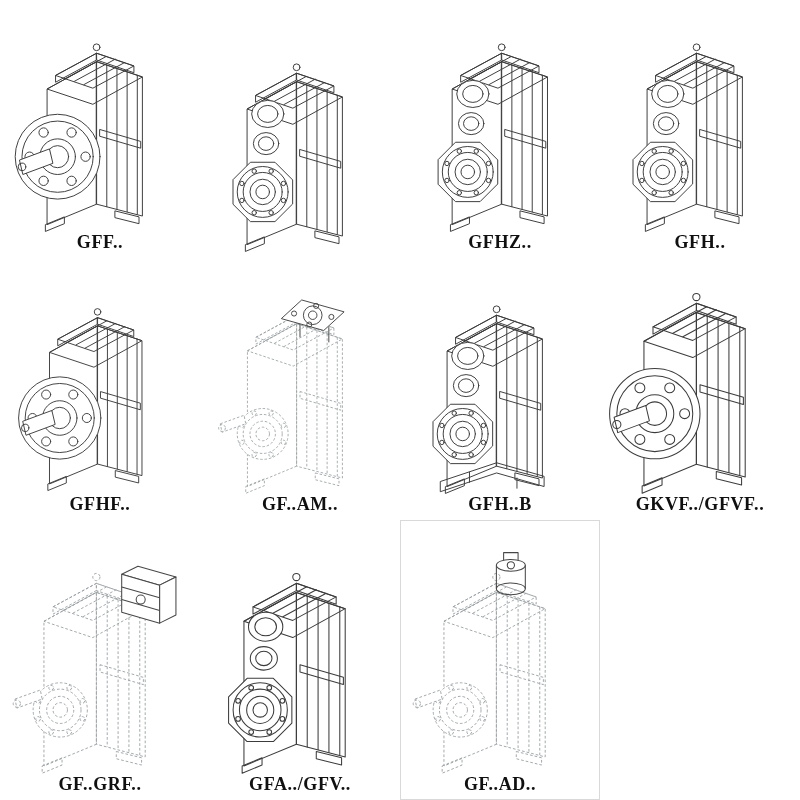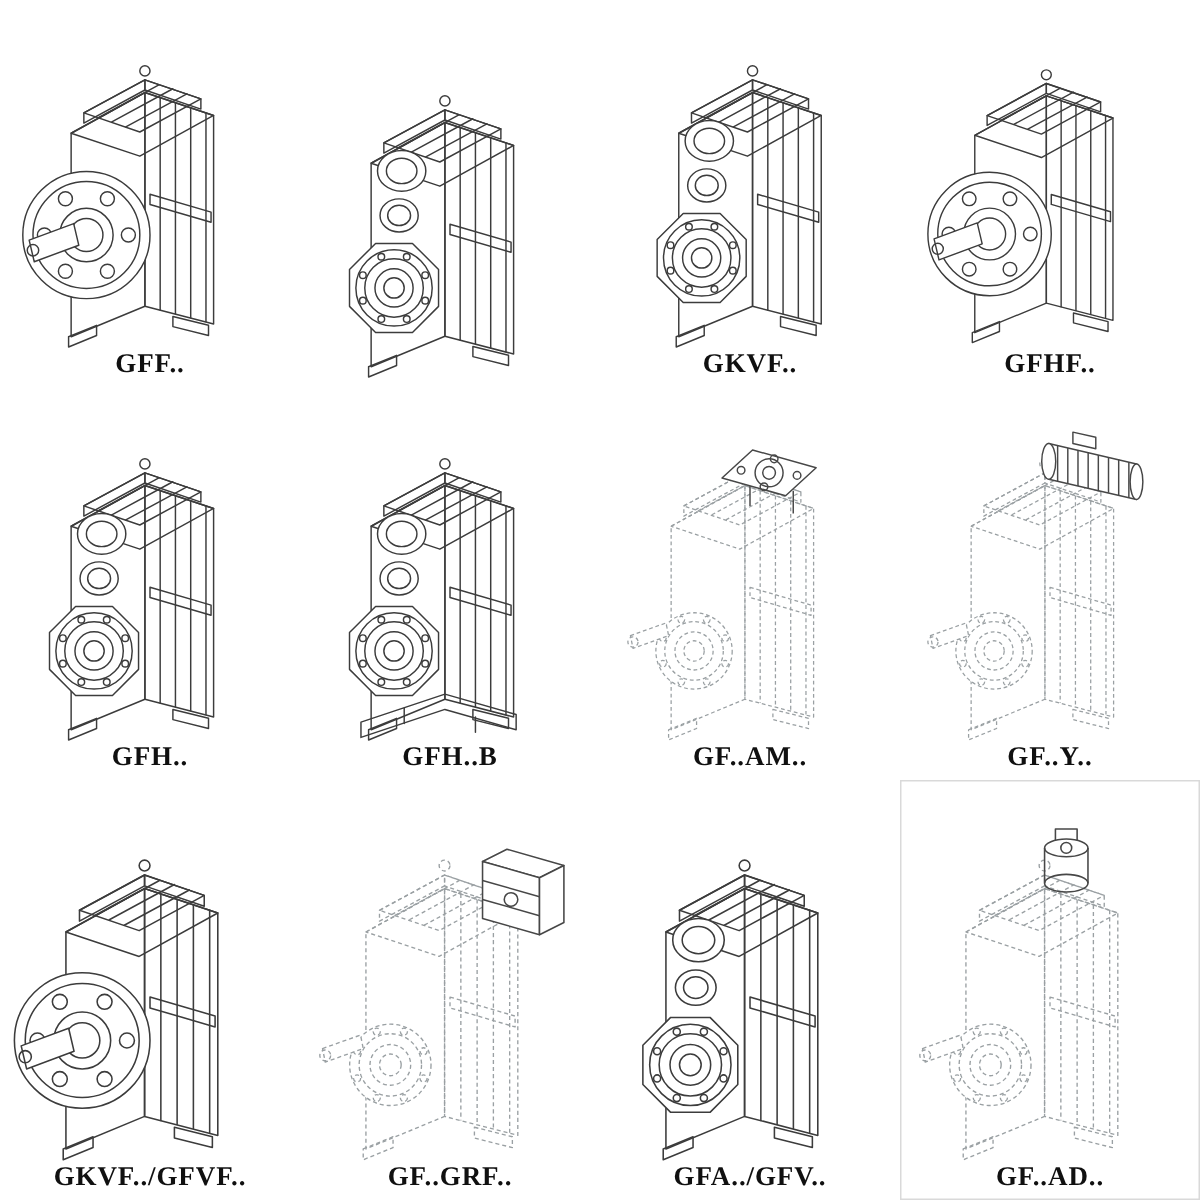--- a/index.html
+++ b/index.html
@@ -199,58 +199,45 @@
 
   <figure class="cell">
     <div class="art">
       <svg class="draw" viewBox="0 0 200 250">
         <g class="solid" transform="translate(6,0)">
             <use href="#housing"></use>
             <use href="#hollowfront"></use>
           </g>
       </svg>
     </div>
-    <figcaption class="cap">GKVF..</figcaption>
+    <figcaption class="cap">GFHZ..</figcaption>
+  </figure>
+
+  <figure class="cell">
+    <div class="art">
+      <svg class="draw" viewBox="0 0 200 250">
+        <g class="solid">
+            <use href="#housing"></use>
+            <use href="#hollowfront"></use>
+          </g>
+      </svg>
+    </div>
+    <figcaption class="cap">GFH..</figcaption>
   </figure>
 
   <figure class="cell">
     <div class="art">
       <svg class="draw" viewBox="0 0 200 250">
         <g class="solid" transform="translate(4,4) scale(0.97)">
             <use href="#housing"></use>
             <use href="#flangefront"></use>
           </g>
       </svg>
     </div>
     <figcaption class="cap">GFHF..</figcaption>
-  </figure>
-
-  <figure class="cell">
-    <div class="art">
-      <svg class="draw" viewBox="0 0 200 250">
-        <g class="solid">
-            <use href="#housing"></use>
-            <use href="#hollowfront"></use>
-          </g>
-      </svg>
-    </div>
-    <figcaption class="cap">GFH..</figcaption>
-  </figure>
-
-  <figure class="cell">
-    <div class="art">
-      <svg class="draw" viewBox="0 0 200 250">
-        <g class="solid">
-            <use href="#housing"></use>
-            <use href="#hollowfront"></use>
-            <use href="#base"></use>
-          </g>
-      </svg>
-    </div>
-    <figcaption class="cap">GFH..B</figcaption>
   </figure>
 
   <figure class="cell">
     <div class="art">
       <svg class="draw" viewBox="0 0 200 250">
         <g class="phantom">
             <use href="#housing"></use>
             <use href="#rings"></use>
             <use href="#smallshaft"></use>
           </g>
@@ -258,82 +245,80 @@
             <use href="#topflange"></use>
           </g>
       </svg>
     </div>
     <figcaption class="cap">GF..AM..</figcaption>
   </figure>
 
   <figure class="cell">
     <div class="art">
       <svg class="draw" viewBox="0 0 200 250">
+        <g class="solid">
+            <use href="#housing"></use>
+            <use href="#hollowfront"></use>
+            <use href="#base"></use>
+          </g>
+      </svg>
+    </div>
+    <figcaption class="cap">GFH..B</figcaption>
+  </figure>
+
+
+  <figure class="cell row3">
+    <div class="art">
+      <svg class="draw" viewBox="0 0 200 250">
+        <g class="solid">
+            <use href="#housing"></use>
+            <use href="#flangefront"></use>
+          </g>
+      </svg>
+    </div>
+    <figcaption class="cap">GKVF../GFVF..</figcaption>
+  </figure>
+
+  <figure class="cell row3">
+    <div class="art">
+      <svg class="draw" viewBox="0 0 200 250">
         <g class="phantom">
             <use href="#housing"></use>
             <use href="#rings"></use>
             <use href="#smallshaft"></use>
           </g>
         <g class="attach">
-            <use href="#motor"></use>
-          </g>
-      </svg>
-    </div>
-    <figcaption class="cap">GF..Y..</figcaption>
+            <use href="#grfbox"></use>
+          </g>
+      </svg>
+    </div>
+    <figcaption class="cap cap-lg">GF..GRF..</figcaption>
   </figure>
 
   <figure class="cell row3">
     <div class="art">
       <svg class="draw" viewBox="0 0 200 250">
         <g class="solid">
             <use href="#housing"></use>
-            <use href="#flangefront"></use>
-          </g>
-      </svg>
-    </div>
-    <figcaption class="cap">GKVF../GFVF..</figcaption>
-  </figure>
-
-  <figure class="cell row3">
+            <use href="#hollowfront"></use>
+          </g>
+      </svg>
+    </div>
+    <figcaption class="cap">GFA../GFV..</figcaption>
+  </figure>
+
+  <figure class="cell row3 boxed">
     <div class="art">
       <svg class="draw" viewBox="0 0 200 250">
         <g class="phantom">
             <use href="#housing"></use>
             <use href="#rings"></use>
             <use href="#smallshaft"></use>
           </g>
         <g class="attach">
-            <use href="#grfbox"></use>
-          </g>
-      </svg>
-    </div>
-    <figcaption class="cap cap-lg">GF..GRF..</figcaption>
-  </figure>
-
-  <figure class="cell row3">
-    <div class="art">
-      <svg class="draw" viewBox="0 0 200 250">
-        <g class="solid">
-            <use href="#housing"></use>
-            <use href="#hollowfront"></use>
-          </g>
-      </svg>
-    </div>
-    <figcaption class="cap">GFA../GFV..</figcaption>
-  </figure>
-
-  <figure class="cell row3 boxed">
-    <div class="art">
-      <svg class="draw" viewBox="0 0 200 250">
-        <g class="phantom">
-            <use href="#housing"></use>
-            <use href="#rings"></use>
-            <use href="#smallshaft"></use>
-          </g>
-        <g class="attach">
             <use href="#adapter"></use>
           </g>
       </svg>
     </div>
     <figcaption class="cap cap-lg">GF..AD..</figcaption>
   </figure>
 
 </main>
 
 </body></html>

